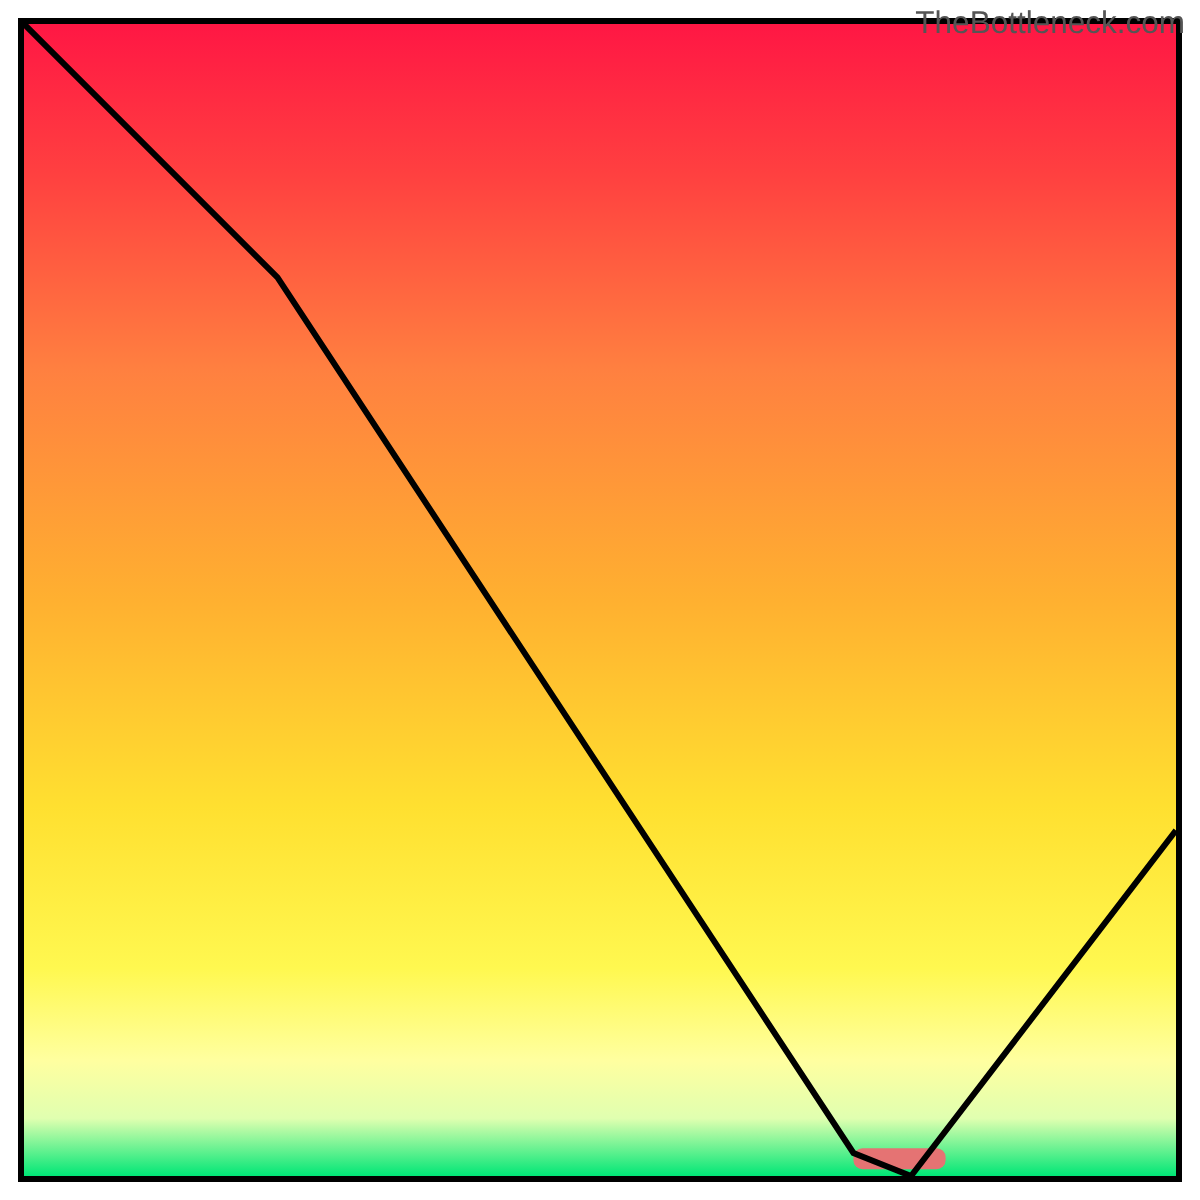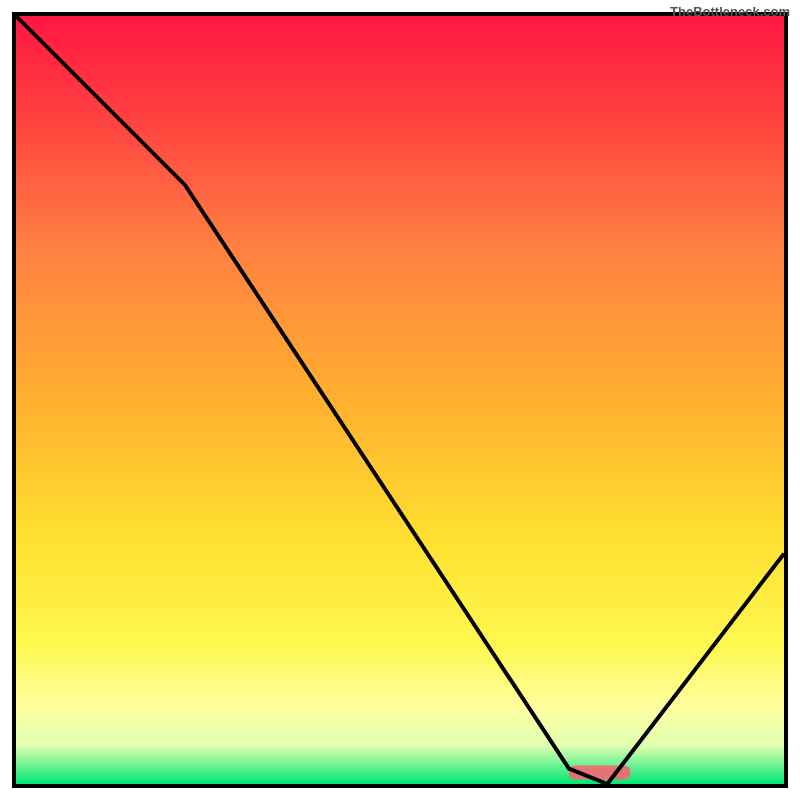--- a/index.html
+++ b/index.html
@@ -12,22 +12,22 @@
   }
   .container {
     position: relative;
     width: 800px;
     height: 800px;
   }
   .watermark {
     position: absolute;
     top: 4px;
     right: 10px;
-    font-size: 13px;
-    font-weight: bold;
+    font-size: 21px;
+    font-weight: normal;
     color: #555555;
     z-index: 10;
   }
   .frame {
     position: absolute;
     top: 12px;
     left: 12px;
     width: 776px;
     height: 776px;
     border: 4px solid #000000;

